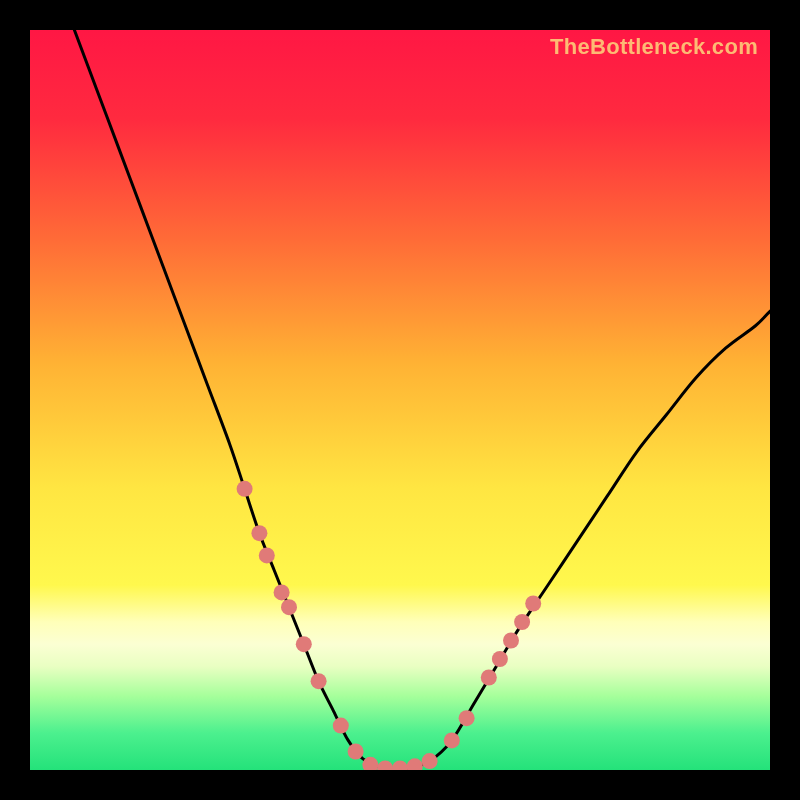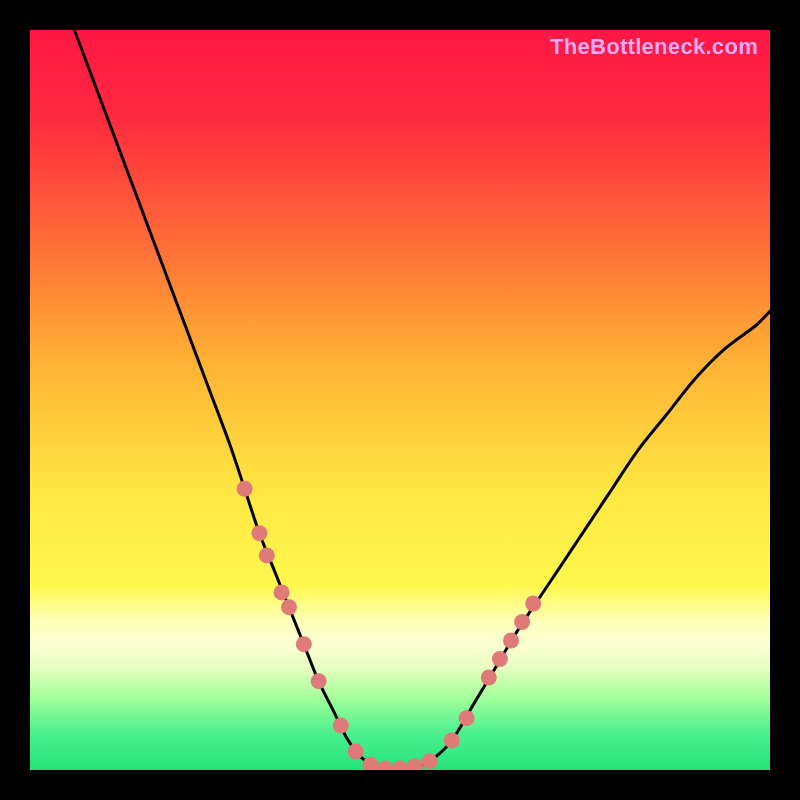--- a/index.html
+++ b/index.html
@@ -29,21 +29,21 @@
     position: absolute;
     left: 0;
     top: 0;
     width: 100%;
     height: 100%;
   }
   .watermark {
     position: absolute;
     top: 4px;
     right: 12px;
-    color: #f0abfc;
+    color: #fdba74;
     font-size: 22px;
     font-weight: 600;
     letter-spacing: 0.3px;
     user-select: none;
   }
   svg.curve {
     position: absolute;
     left: 0;
     top: 0;
     width: 100%;

